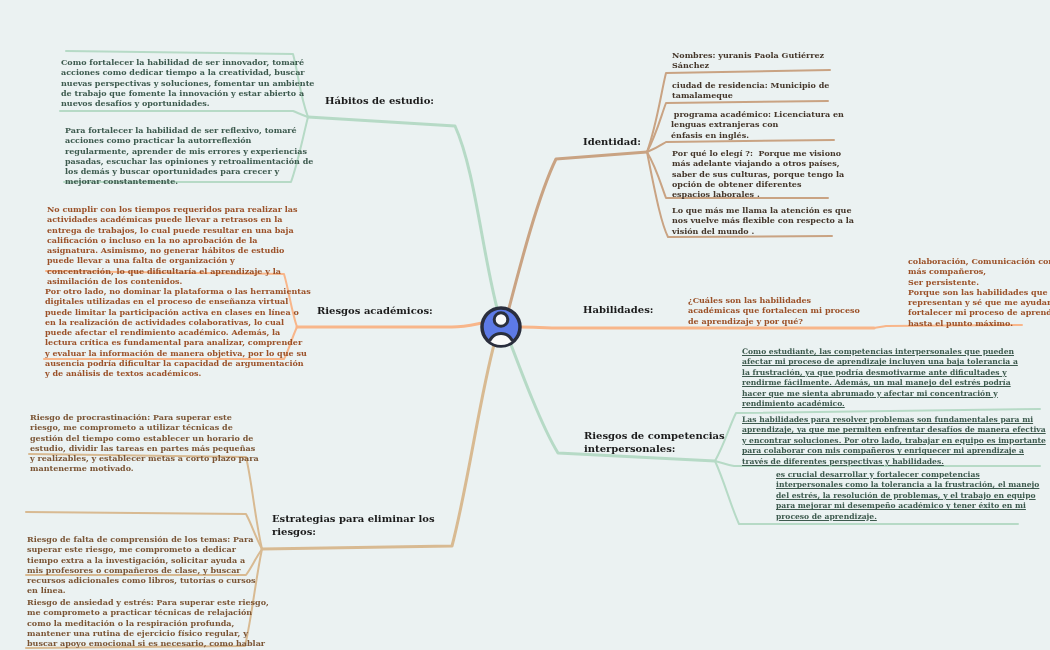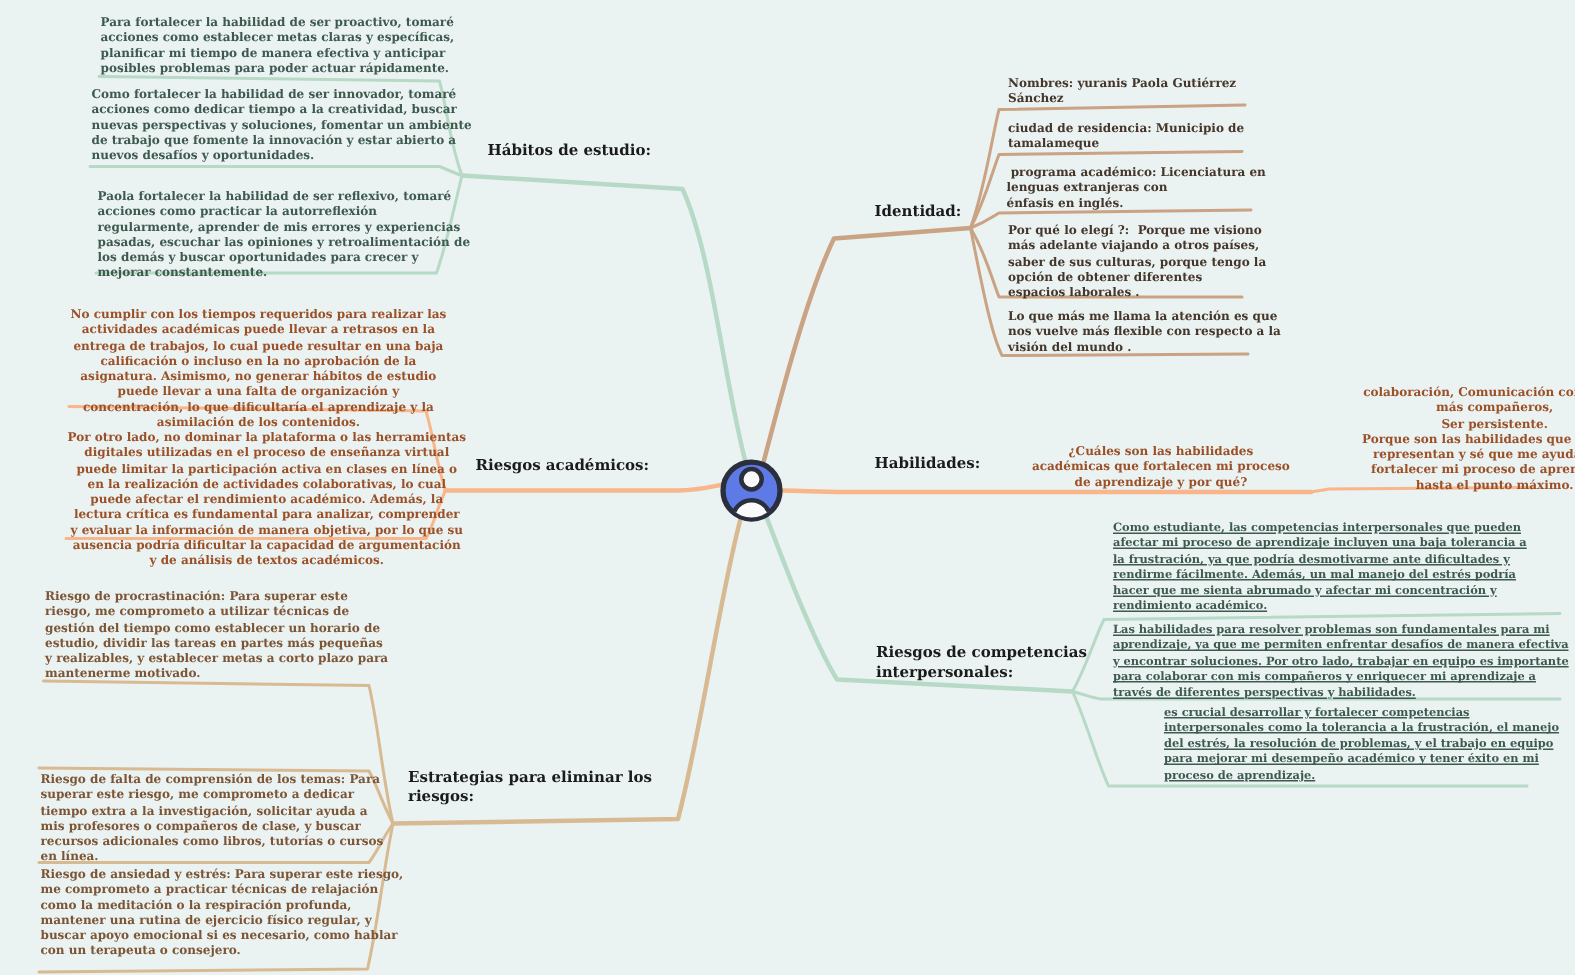--- a/index.html
+++ b/index.html
@@ -3,22 +3,22 @@
 <meta charset="utf-8">
 <style>
   html,body{margin:0;padding:0;background:#ebf2f2;}
   .canvas{position:relative;width:1050px;height:650px;background:#ebf2f2;overflow:hidden;
           font-family:"DejaVu Serif",serif;}
   svg.links{position:absolute;left:0;top:0;}
   .txt{position:absolute;white-space:pre;font-weight:bold;font-size:8px;line-height:10.3px;
        -webkit-font-smoothing:antialiased;}
   .lbl{font-size:10px;line-height:12.5px;color:#1b1b1b;}
   .t-green{color:#3d5a4e;}
-  .t-rust{color:#9b5128;text-align:center;}
-  .t-brown{color:#7b5535;}
+  .t-rust{color:#9b5128;}
+  .t-brown{color:#7b5535;margin-top:20px;}
   .t-dark{color:#44362a;}
   .sm{font-size:7.6px;line-height:10.4px;text-decoration:underline;}
   path{fill:none;stroke-linecap:round;stroke-linejoin:round;}
   .main{stroke-width:3px;}
   .child{stroke-width:2px;}
 </style>
 </head>
 <body>
 
 <div class="canvas">
@@ -61,30 +61,26 @@
         </clipPath>
       <circle cx="501" cy="327" r="19" stroke-width="3.5" stroke="#2a2e3d" fill="#5d7ae6"></circle>
       <g clip-path="url(#avclip)">
         <circle cx="501" cy="346" r="12.5" stroke-width="3" stroke="#2a2e3d" fill="#fafafa"></circle>
       </g>
       <circle cx="501" cy="319.5" r="6.8" stroke-width="3" stroke="#2a2e3d" fill="#fafafa"></circle>
     </g>
   </svg>
 
   <div class="txt lbl" style="left:325px;top:95px">Hábitos de estudio:</div>
-  <div class="txt t-green" style="left:67px;top:9px">Para fortalecer la habilidad de ser proactivo, tomaré
-acciones como establecer metas claras y específicas,
-planificar mi tiempo de manera efectiva y anticipar
-posibles problemas para poder actuar rápidamente.</div>
   <div class="txt t-green" style="left:61px;top:57px">Como fortalecer la habilidad de ser innovador, tomaré
 acciones como dedicar tiempo a la creatividad, buscar
 nuevas perspectivas y soluciones, fomentar un ambiente
 de trabajo que fomente la innovación y estar abierto a
 nuevos desafíos y oportunidades.</div>
-  <div class="txt t-green" style="left:65px;top:125px">Paola fortalecer la habilidad de ser reflexivo, tomaré
+  <div class="txt t-green" style="left:65px;top:125px">Para fortalecer la habilidad de ser reflexivo, tomaré
 acciones como practicar la autorreflexión
 regularmente, aprender de mis errores y experiencias
 pasadas, escuchar las opiniones y retroalimentación de
 los demás y buscar oportunidades para crecer y
 mejorar constantemente.</div>
 
   <div class="txt lbl" style="left:317px;top:305px">Riesgos académicos:</div>
   <div class="txt t-rust" style="left:47px;top:204px">No cumplir con los tiempos requeridos para realizar las
 actividades académicas puede llevar a retrasos en la
 entrega de trabajos, lo cual puede resultar en una baja

